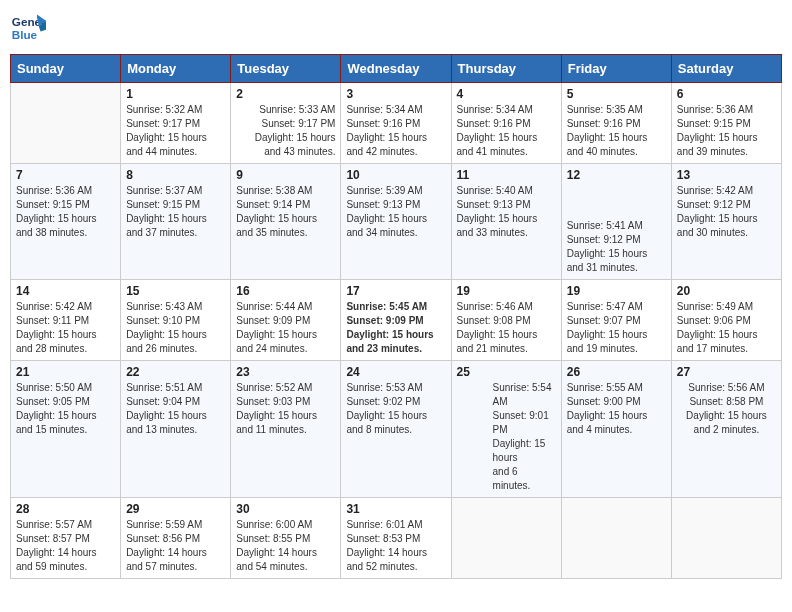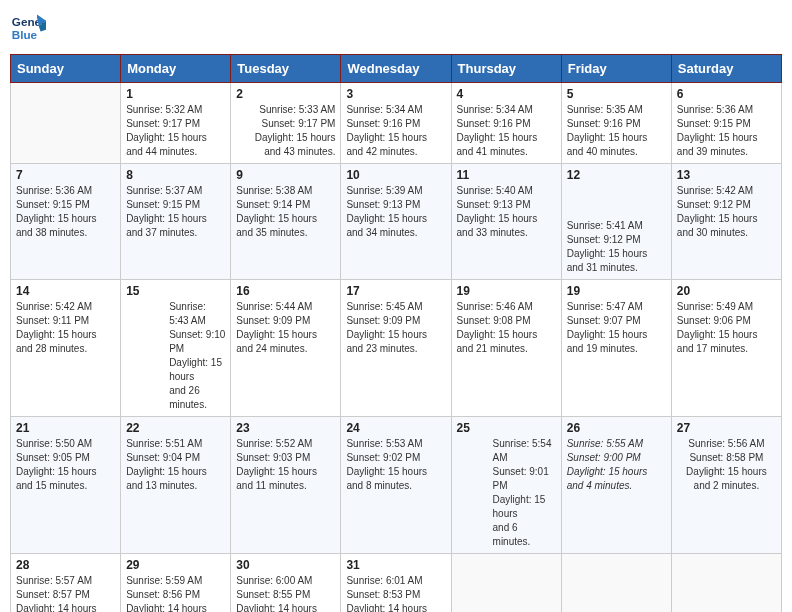--- a/index.html
+++ b/index.html
@@ -208,35 +208,35 @@
       <tr>
         <td>
           <span class="day-num">14</span>
           <div class="day-info" style="white-space: pre-line;">Sunrise: 5:42 AM
 Sunset: 9:11 PM
 Daylight: 15 hours
 and 28 minutes.</div>
         </td>
         <td>
           <span class="day-num">15</span>
-          <div class="day-info" style="white-space: pre-line; margin-left: 43px;">Sunrise: 5:43 AM
+          <div class="day-info" style="white-space: pre-line;">Sunrise: 5:43 AM
 Sunset: 9:10 PM
 Daylight: 15 hours
 and 26 minutes.</div>
         </td>
         <td>
           <span class="day-num">16</span>
           <div class="day-info" style="white-space: pre-line;">Sunrise: 5:44 AM
 Sunset: 9:09 PM
 Daylight: 15 hours
 and 24 minutes.</div>
         </td>
         <td>
           <span class="day-num">17</span>
-          <div class="day-info" style="white-space: pre-line;">Sunrise: 5:45 AM
+          <div class="day-info" style="white-space: pre-line; font-weight: bold;">Sunrise: 5:45 AM
 Sunset: 9:09 PM
 Daylight: 15 hours
 and 23 minutes.</div>
         </td>
         <td>
           <span class="day-num">19</span>
           <div class="day-info" style="white-space: pre-line;">Sunrise: 5:46 AM
 Sunset: 9:08 PM
 Daylight: 15 hours
 and 21 minutes.</div>
@@ -287,21 +287,21 @@
         </td>
         <td>
           <span class="day-num">25</span>
           <div class="day-info" style="white-space: pre-line; margin-left: 36px;">Sunrise: 5:54 AM
 Sunset: 9:01 PM
 Daylight: 15 hours
 and 6 minutes.</div>
         </td>
         <td>
           <span class="day-num">26</span>
-          <div class="day-info" style="white-space: pre-line; font-style: italic;">Sunrise: 5:55 AM
+          <div class="day-info" style="white-space: pre-line;">Sunrise: 5:55 AM
 Sunset: 9:00 PM
 Daylight: 15 hours
 and 4 minutes.</div>
         </td>
         <td>
           <span class="day-num">27</span>
           <div class="day-info" style="white-space: pre-line; text-align: center;">Sunrise: 5:56 AM
 Sunset: 8:58 PM
 Daylight: 15 hours
 and 2 minutes.</div>

